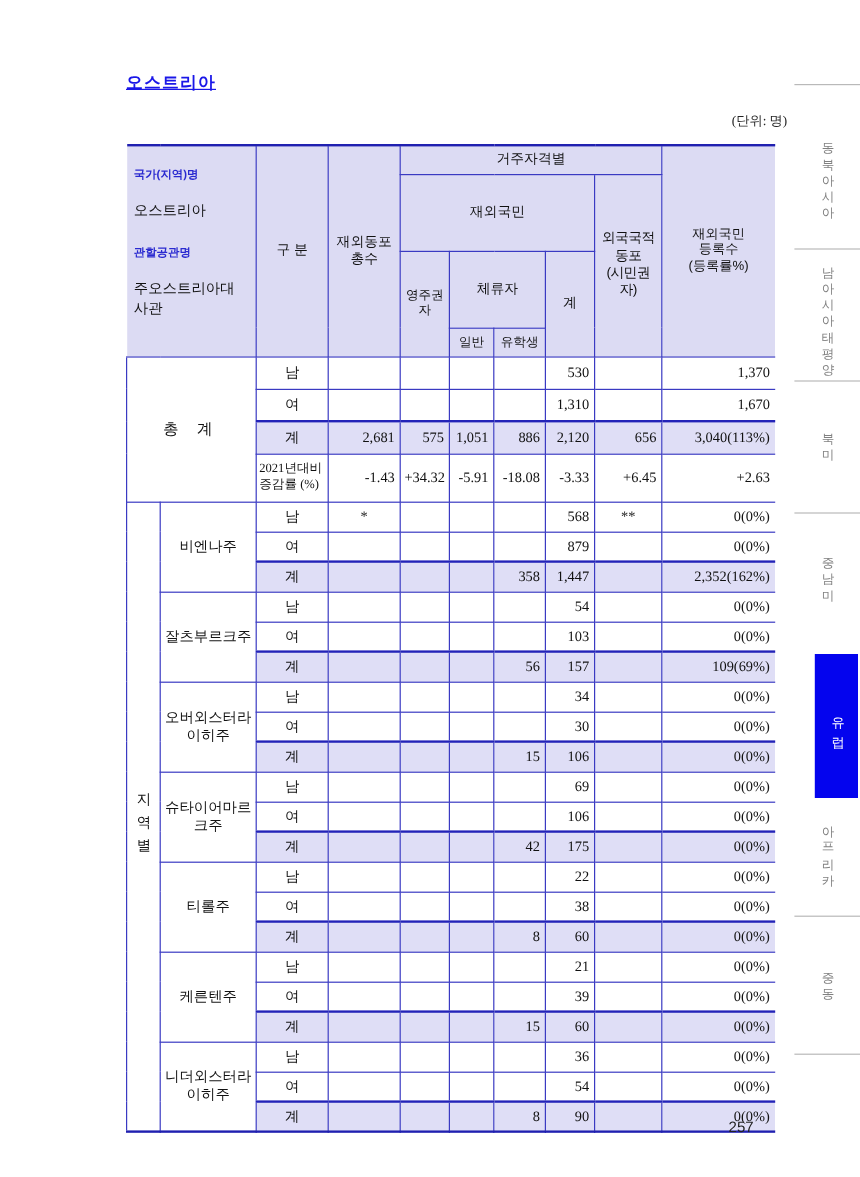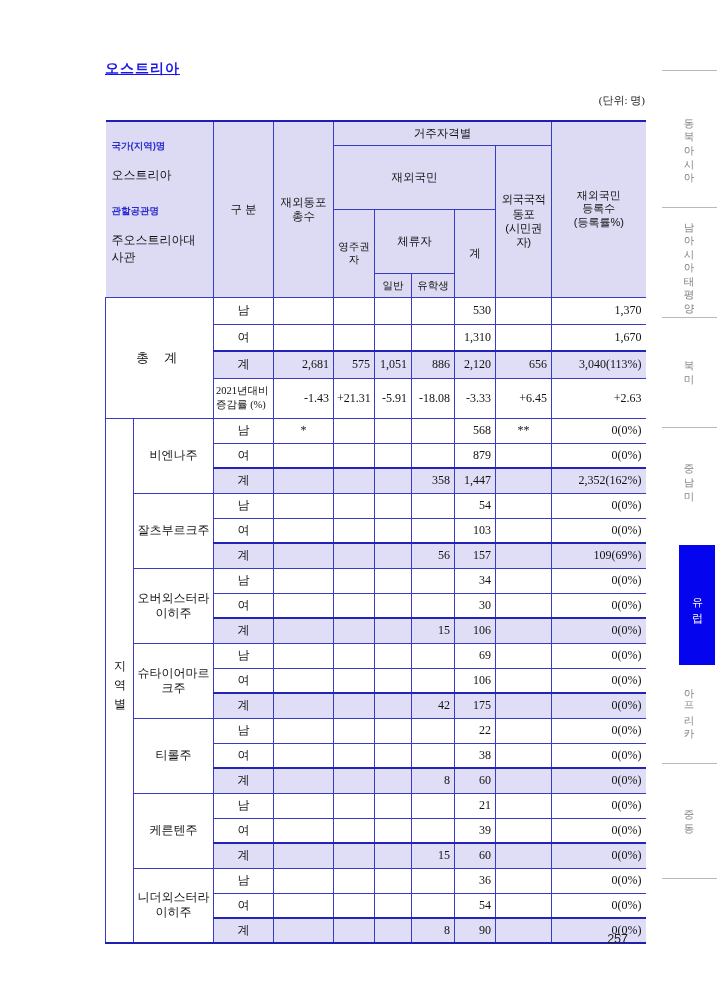--- a/index.html
+++ b/index.html
@@ -8,21 +8,21 @@
     font-family:"Liberation Serif", serif;overflow:hidden;
   }
   
   .doc-title{
     position:absolute;left:105px;top:60px;
     font-family:"Liberation Sans", sans-serif;
     font-size:14px;font-weight:bold;color:#1a17e8;
     text-decoration:underline;letter-spacing:1px;
   }
   .unit-note{
-    position:absolute;left:500px;top:93px;width:145px;text-align:right;
+    position:absolute;left:511px;top:93px;width:145px;text-align:right;
     font-size:11px;color:#222;
   }
   
   .stat-table{
     position:absolute;left:105px;top:120px;width:540px;
     border-collapse:collapse;table-layout:fixed;
     border-top:2px solid #2020b0;border-bottom:2px solid #2020b0;
     border-right:hidden;
   }
   .stat-table th,.stat-table td{
@@ -156,21 +156,21 @@
       <td class="num">1,051</td>
       <td class="num">886</td>
       <td class="num">2,120</td>
       <td class="num">656</td>
       <td class="num">3,040(113%)</td>
     </tr>
     <tr style="height:40px">
       <td class="slbl">2021년대비
 증감률 (%)</td>
       <td class="num">-1.43</td>
-      <td class="num">+21.31</td>
+      <td class="num">+34.32</td>
       <td class="num">-5.91</td>
       <td class="num">-18.08</td>
       <td class="num">-3.33</td>
       <td class="num">+6.45</td>
       <td class="num">+2.63</td>
     </tr>
   </tbody>
   <tbody id="region-body">
       <tr style="height: 25px;">
         <td rowspan="21" class="vert">지역별</td>

